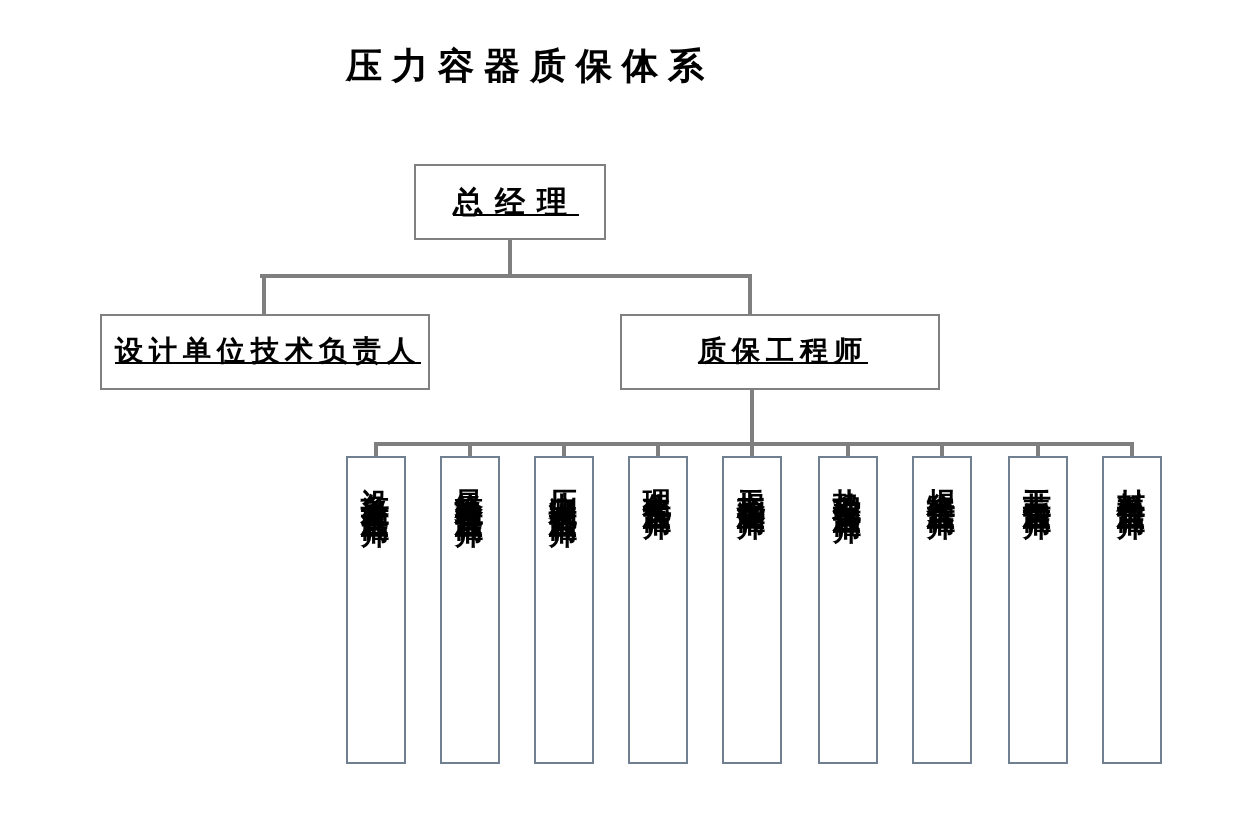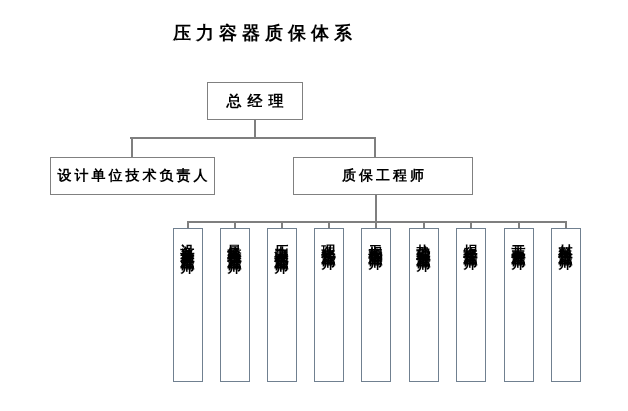--- a/index.html
+++ b/index.html
@@ -31,38 +31,39 @@
     position: absolute;
     box-sizing: border-box;
     border: 1px solid #808080;
     background: #ffffff;
     display: flex;
     align-items: center;
     justify-content: center;
     font-weight: bold;
     color: #000000;
     white-space: nowrap;
+    text-decoration: underline;
   }
   .node-root {
     left: 207px; top: 82px;
     width: 96px; height: 38px;
     font-size: 15px;
     letter-spacing: 6px;
     padding-left: 6px; 
   }
   .node-l2 {
     top: 157px;
     height: 38px;
     font-size: 14px;
     letter-spacing: 3px;
     padding-left: 3px;
     text-align: center;
   }
   .node-design { left: 50px;  width: 165px; }
-  .node-qa     { left: 293px; width: 180px; }
+  .node-qa     { left: 310px; width: 160px; }
   .leaf {
     position: absolute;
     top: 228px;
     width: 30px;
     height: 154px;
     box-sizing: border-box;
     border: 1px solid #708090;
     background: #ffffff;
     writing-mode: vertical-lr;
     text-orientation: upright;

